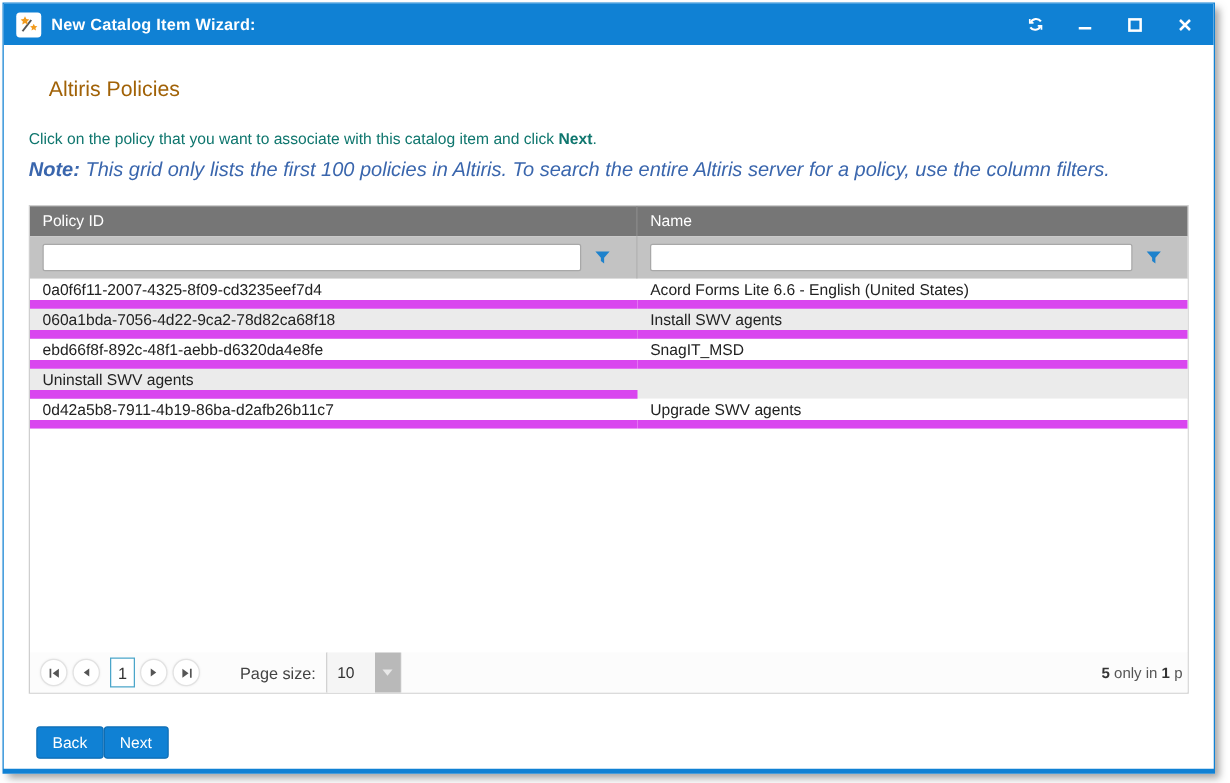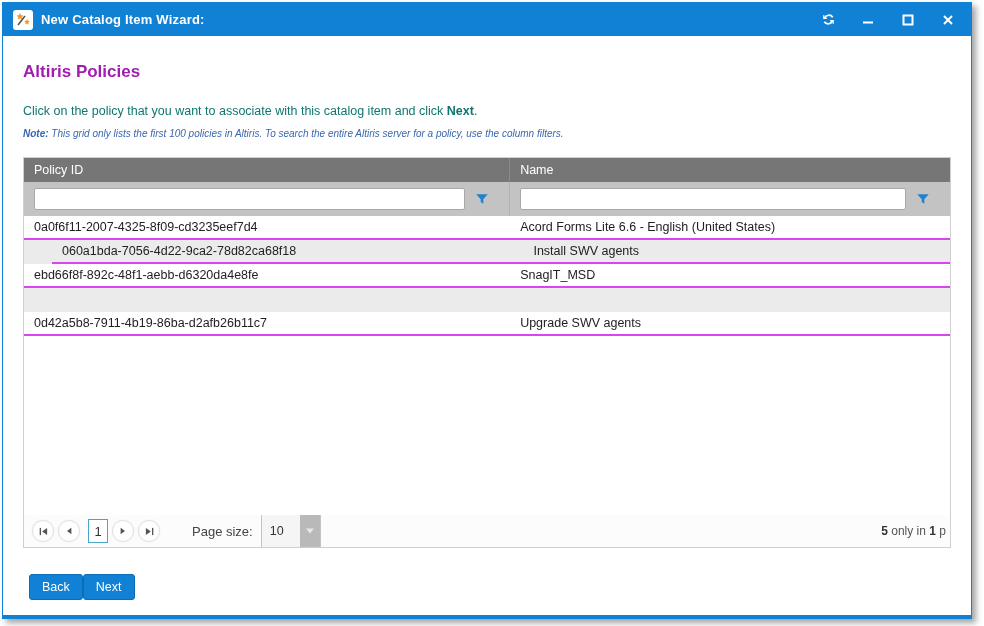--- a/index.html
+++ b/index.html
@@ -15,46 +15,46 @@
   .titlebar {
     height:33px; background:#1081d4; display:flex; align-items:center;
     padding:4px 10px; color:#fff;
   }
   .app-icon { width:20px; height:20px; background:#fff; border-radius:3px; margin-right:8px; display:flex; align-items:center; justify-content:center; }
   .title-text { font-size:13px; font-weight:bold; letter-spacing:.2px; }
   .titlebar-controls { margin-left:auto; display:flex; align-items:center; gap:14px; }
   .tb-btn { width:26px; height:22px; display:flex; align-items:center; justify-content:center; cursor:default; }
   .tb-btn svg { display:block; }
   
-  .heading { color:#a21caf; font-size:17px; font-weight:bold; margin:26px 20px 0 20px; }
+  .heading { color:#a16207; font-size:17px; font-weight:normal; margin:26px 20px 0 36px; }
   .instruction { font-size:12.5px; color:#0f766e; margin:22px 20px 0 20px; }
   .instruction b { font-weight:bold; }
-  .note { font-size:10px; color:#3a66ad; font-style:italic; margin:10px 20px 0 20px; }
+  .note { font-size:16px; color:#3a66ad; font-style:italic; margin:10px 20px 0 20px; }
   .note b { font-weight:bold; }
   
   .grid {
     margin:18px 20px 0 20px; height:391px; border:1px solid #cfcfcf;
     display:flex; flex-direction:column; background:#fff;
   }
   .grid-header { display:flex; height:24px; background:#767676; color:#fff; font-size:12.5px; }
   .gh-cell { display:flex; align-items:center; padding:0 10px; border-right:1px solid #8a8a8a; }
   .gh-cell:last-child { border-right:none; }
   .col-a { width:52.5%; } .col-b { width:47.5%; }
   .filter-row { display:flex; height:34px; background:#c3c3c3; }
   .filter-cell { display:flex; align-items:center; padding:0 10px; border-right:1px solid #b2b2b2; }
   .filter-cell:last-child { border-right:none; }
   .filter-input {
     flex:1; height:22px; border:1px solid #a8a8a8; border-radius:2px; background:#fff;
     font-size:12px; padding:0 5px; outline:none; font-family:inherit;
   }
   .funnel-btn { width:34px; height:22px; display:flex; align-items:center; justify-content:center; cursor:pointer; }
   .grid-body { flex:0 0 auto; }
   .grid-row { display:flex; height:24px; font-size:12.5px; color:#222; background:#fff; cursor:pointer; }
-  .grid-row.alt { background:#ebebeb;padding-left:28px; }
-  .gr-cell { display:flex; align-items:center; padding:0 10px; width:52.5%; border-bottom:2px solid #d946ef; }
+  .grid-row.alt { background:#ebebeb; }
+  .gr-cell { display:flex; align-items:center; padding:0 10px; width:52.5%; border-bottom:7px solid #d946ef; }
   .gr-cell + .gr-cell { width:47.5%; }
   .grid-spacer { flex:1; background:#fff; }
   
   .pager { height:32px; display:flex; align-items:center; padding:0 4px 0 8px; background:#fcfcfc; font-size:12px; color:#555; overflow:hidden; }
   .pg-circle {
     width:22px; height:22px; border-radius:50%; background:#fff; border:1px solid #e2e2e2;
     display:flex; align-items:center; justify-content:center; margin-right:4px; cursor:pointer;
     box-shadow:0 0 2px rgba(0,0,0,.08);
   }
   .pg-current {
@@ -155,20 +155,21 @@
       </div>
       <div class="grid-row alt">
         <div class="gr-cell">060a1bda-7056-4d22-9ca2-78d82ca68f18</div>
         <div class="gr-cell">Install SWV agents</div>
       </div>
       <div class="grid-row">
         <div class="gr-cell">ebd66f8f-892c-48f1-aebb-d6320da4e8fe</div>
         <div class="gr-cell">SnagIT_MSD</div>
       </div>
       <div class="grid-row alt">
+        <div class="gr-cell">Uninstall SWV agents</div>
       </div>
       <div class="grid-row">
         <div class="gr-cell">0d42a5b8-7911-4b19-86ba-d2afb26b11c7</div>
         <div class="gr-cell">Upgrade SWV agents</div>
       </div>
     </div>
 
     <div class="grid-spacer"></div>
 
     <div class="pager">

